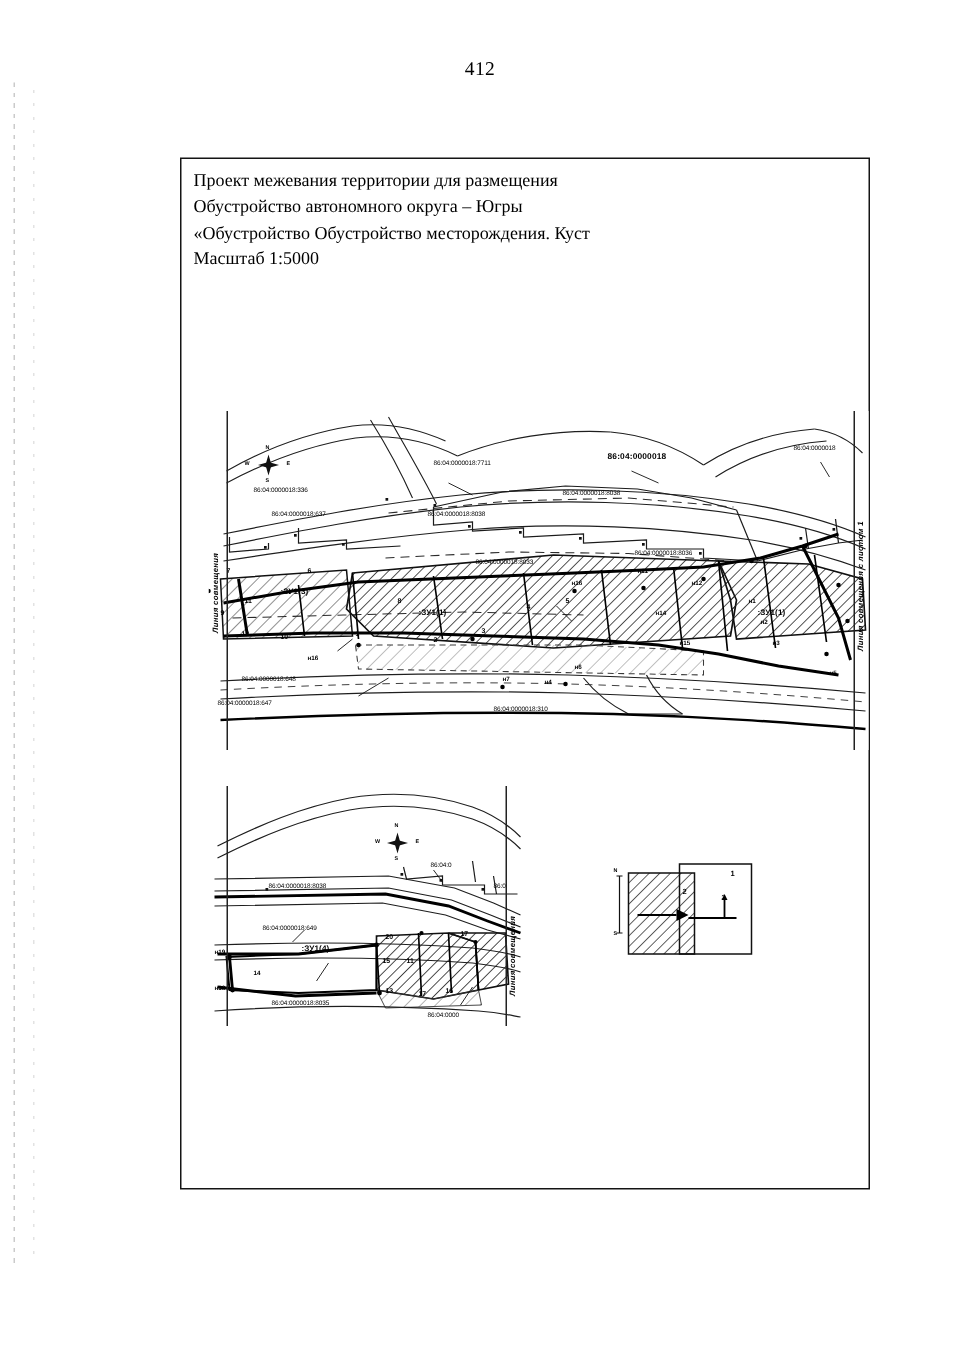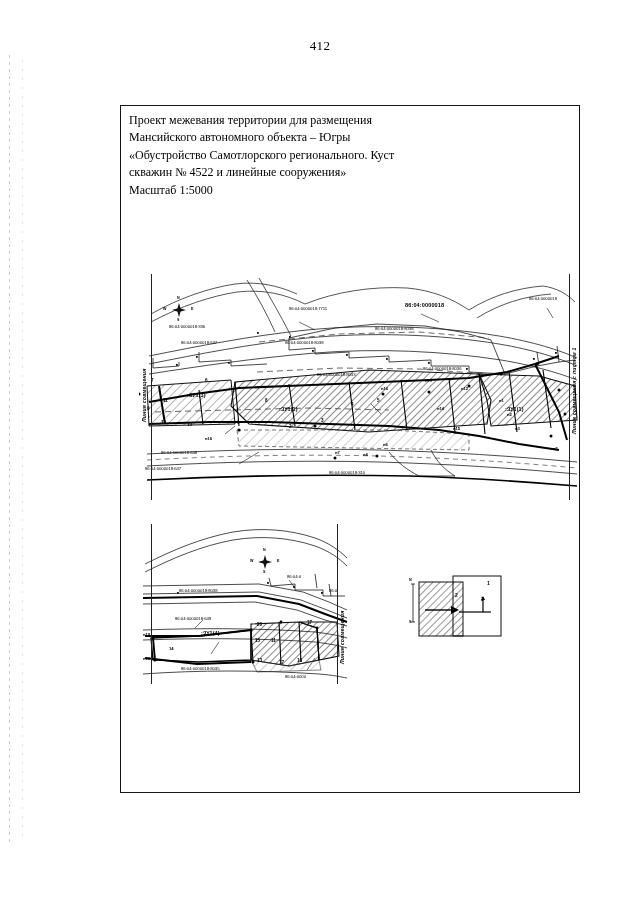--- a/index.html
+++ b/index.html
@@ -99,23 +99,22 @@
 
   <div class="scan-artifact"></div>
   <div class="scan-artifact2"></div>
 
   <div class="page-number">412</div>
 
   <div class="doc-frame">
 
     <div class="title-block">
       <div>Проект межевания территории для размещения</div>
-      <div>Мансийского автономного объекта – Югры</div>
-      <div>«Обустройство Самотлорского регионального. Куст</div>
-      <div>скважин № 4522 и линейные сооружения»</div>
+      <div>Обустройство автономного округа – Югры</div>
+      <div>«Обустройство Обустройство месторождения. Куст</div>
       <div>Масштаб 1:5000</div>
     </div>
 
     <div class="map" style="left:18px;top:168px;width:440px;height:226px;">
 
       <svg width="440" height="226" viewBox="0 0 440 226">
         <defs>
           <pattern id="hatchA" width="5" height="5" patternTransform="rotate(45)" patternUnits="userSpaceOnUse">
             <line x1="0" y1="0" x2="0" y2="5" stroke="#1a1a1a" stroke-width="1"></line>
           </pattern>

